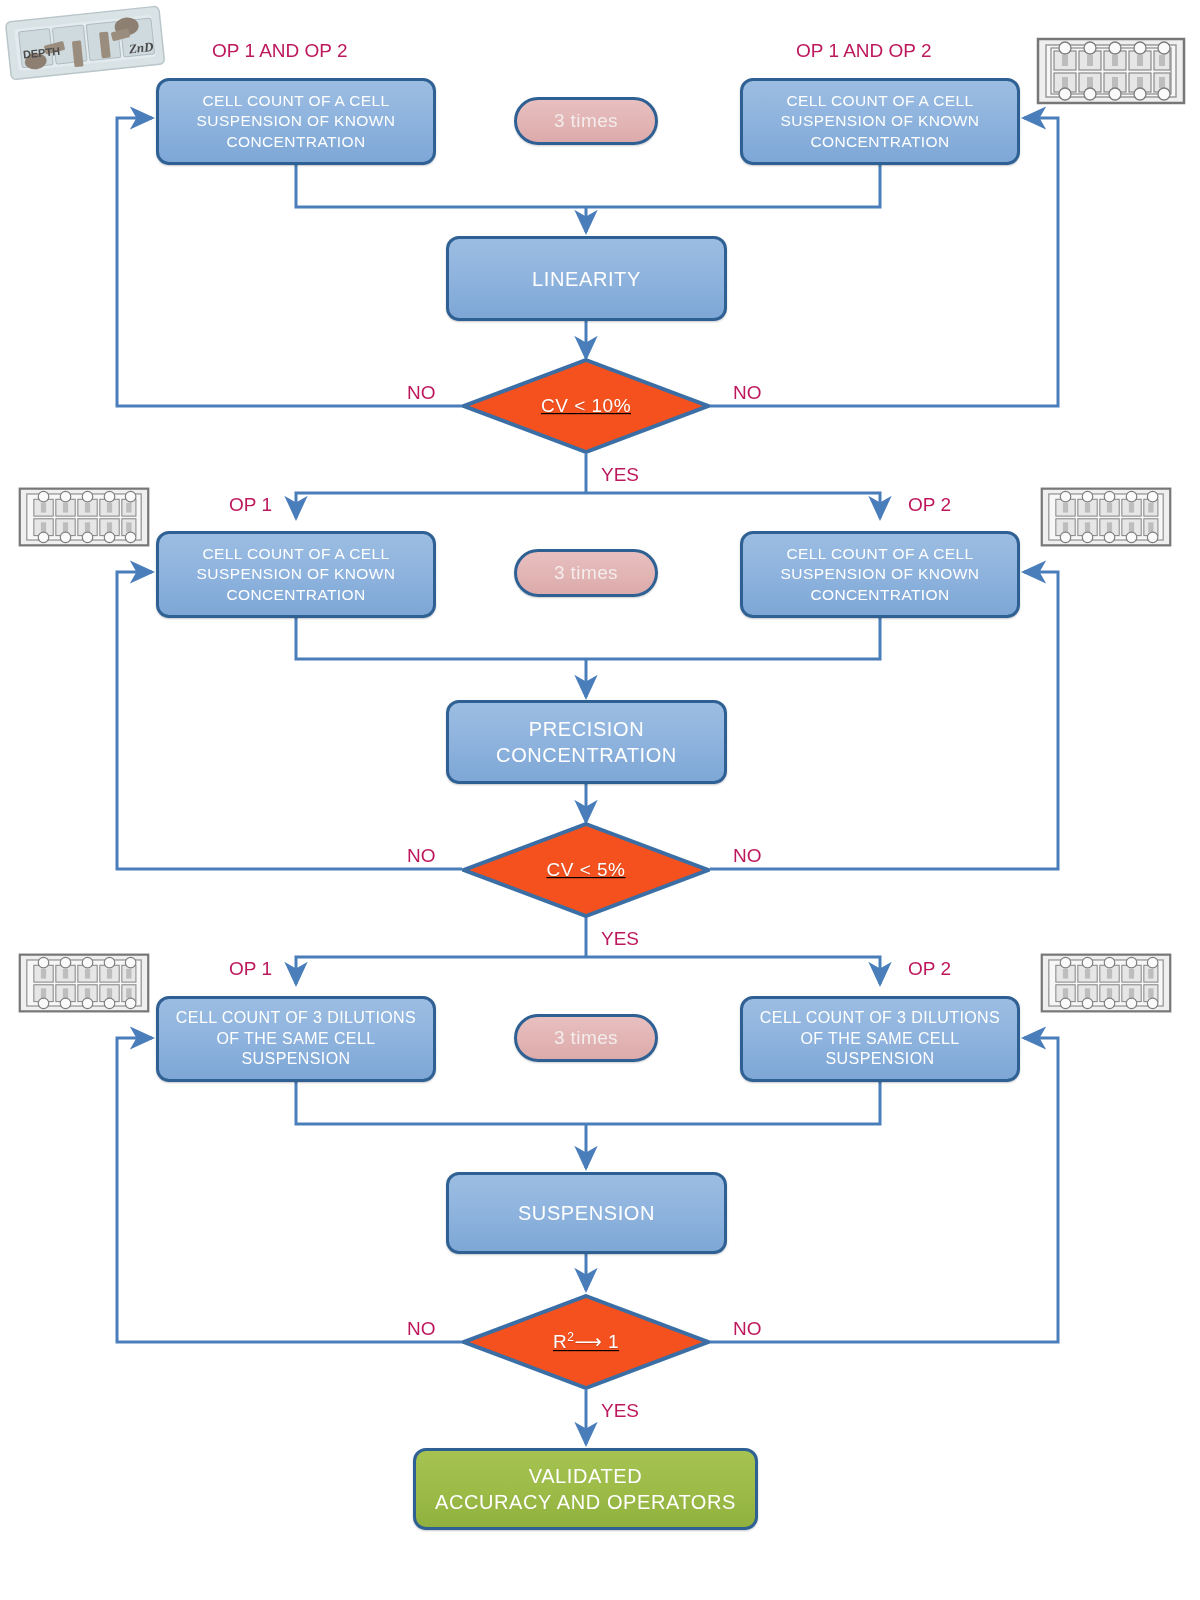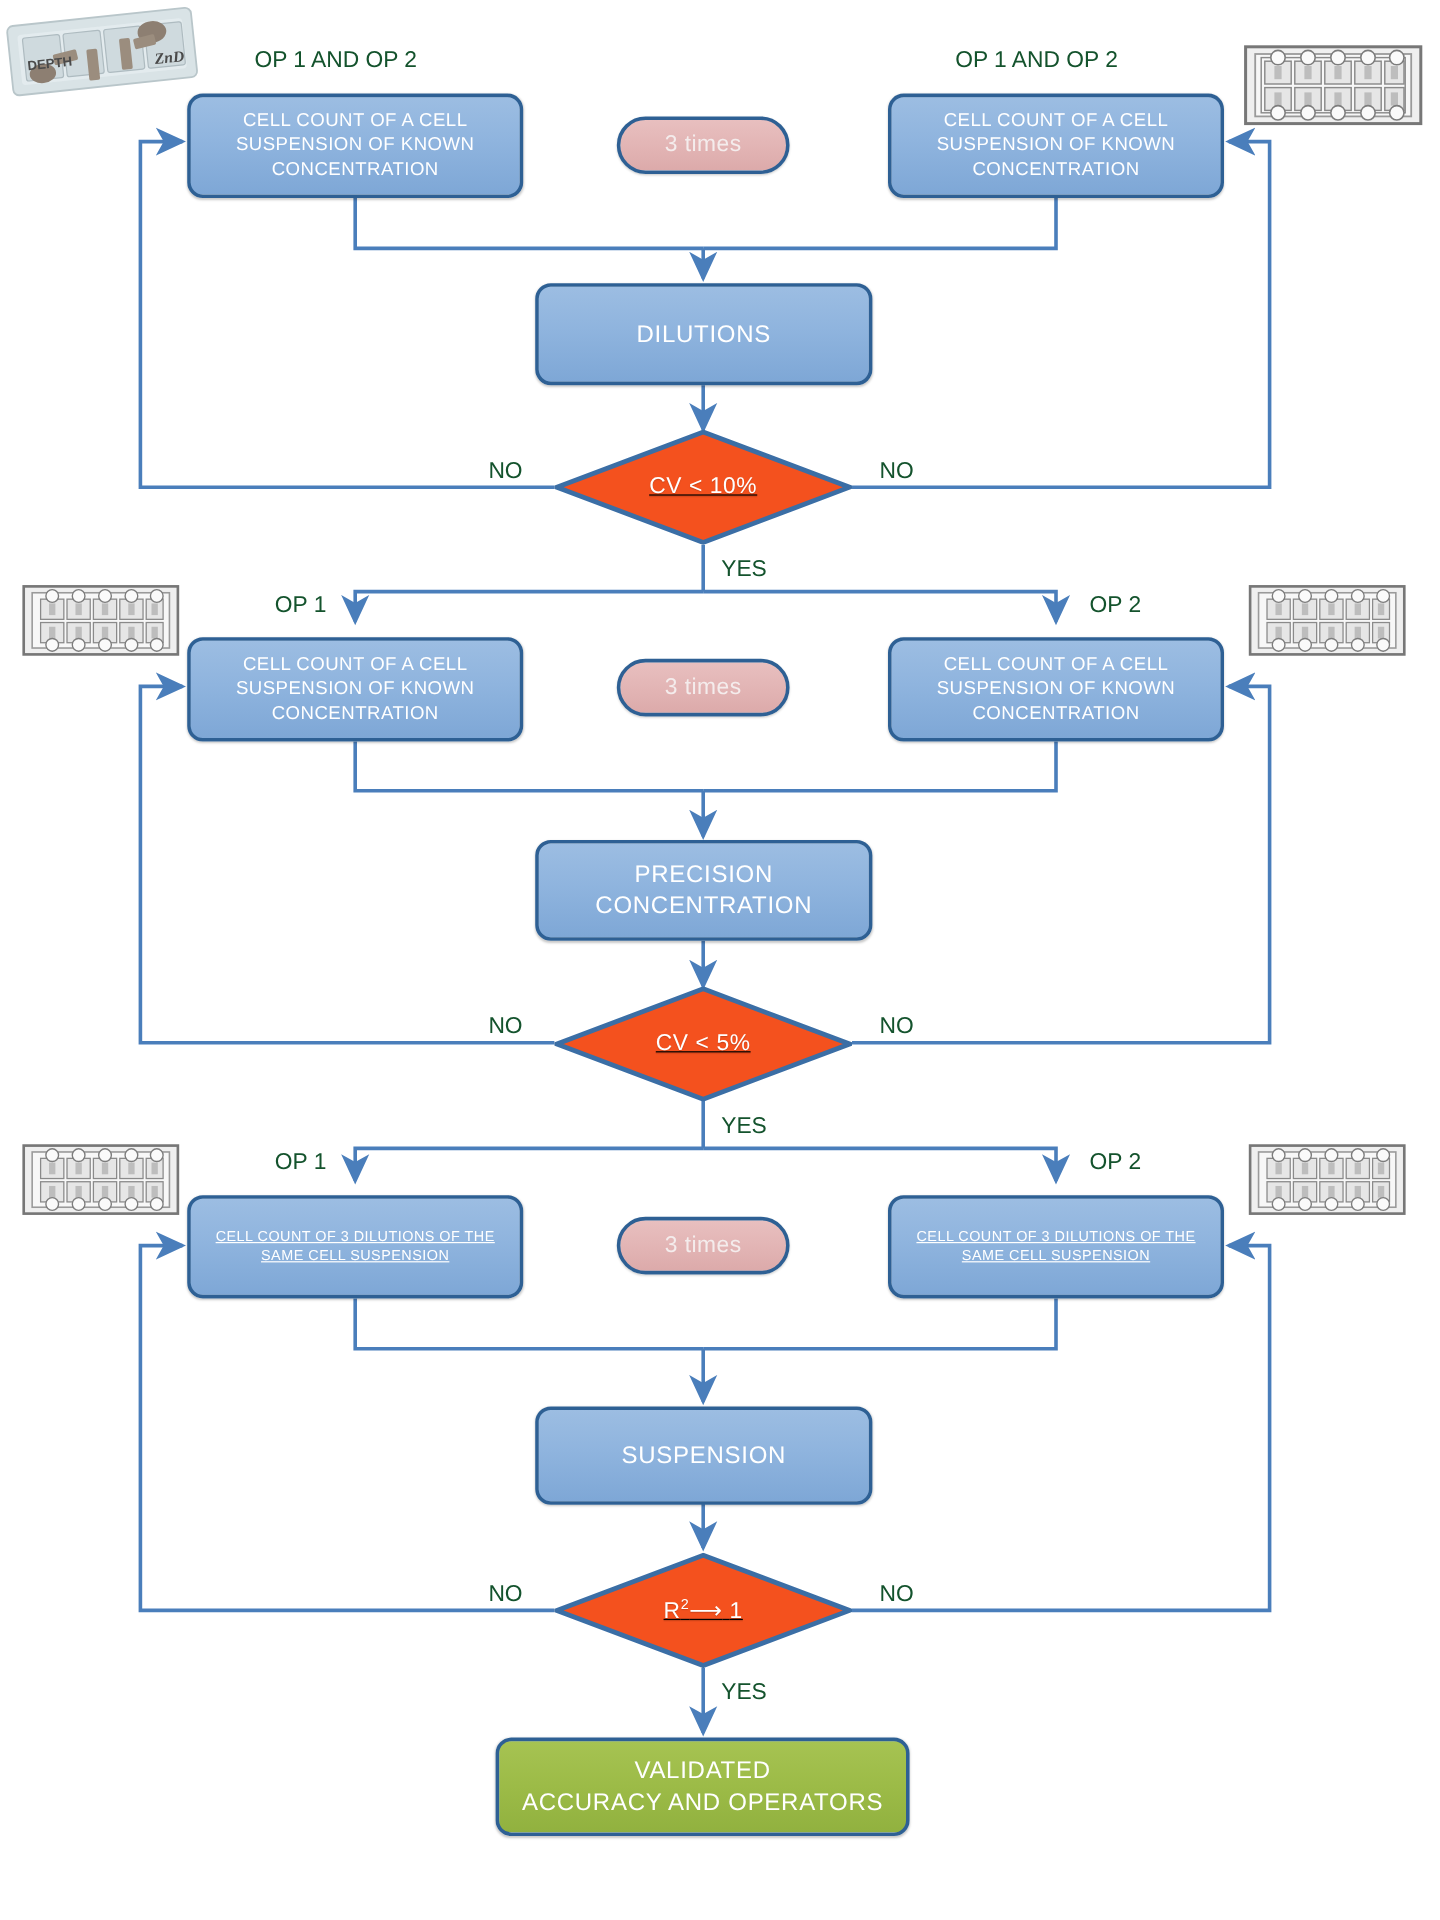--- a/index.html
+++ b/index.html
@@ -33,21 +33,21 @@
     line-height:1.30;
     letter-spacing:.4px;
   }
   .proc{
     border:3px solid #2e6094;
     border-radius:13px;
     background:linear-gradient(180deg,#9cbde2 0%,#8fb4de 45%,#7ea7d6 100%);
     box-shadow:0 1px 2px rgba(0,0,0,.22);
     font-size:15.5px;
   }
-  .proc.small{font-size:12px;text-decoration:underline;}
+  .proc.small{font-size:16px;}
   .proc.big{font-size:20px;letter-spacing:.6px;}
   .loopnode{
     border:3px solid #2e6094;
     border-radius:28px;
     background:linear-gradient(180deg,#e8bfbf 0%,#e2b4b4 55%,#dcaaaa 100%);
     box-shadow:0 1px 2px rgba(0,0,0,.20);
     font-size:19px;
     color:#f4ecec;
   }
   .endnode{
@@ -71,21 +71,21 @@
     color:#ffffff;
     font-size:19px;
     letter-spacing:.5px;
     z-index:2;
     text-shadow:0 1px 1px rgba(0,0,0,.18);
   }
   .dlabel sup{font-size:12px;vertical-align:super;}
   
   .tlabel{
     position:absolute;
-    color:#14532d;
+    color:#be185d;
     font-size:19px;
     white-space:nowrap;
   }
   
   .slide-icon{
     position:absolute;
     box-sizing:border-box;
   }
   .device-photo{
     position:absolute;
@@ -390,21 +390,21 @@
 
   <div class="tlabel" style="left:212px;top:40px;">OP 1 AND OP 2</div>
   <div class="tlabel" style="left:796px;top:40px;">OP 1 AND OP 2</div>
 
   <div class="node proc" style="left:156px;top:78px;width:280px;height:87px;padding:0 16px;">CELL COUNT OF A CELL SUSPENSION OF KNOWN CONCENTRATION</div>
 
   <div class="node loopnode" style="left:514px;top:97px;width:144px;height:48px;">3 times</div>
 
   <div class="node proc" style="left:740px;top:78px;width:280px;height:87px;padding:0 16px;">CELL COUNT OF A CELL SUSPENSION OF KNOWN CONCENTRATION</div>
 
-  <div class="node proc big" style="left:446px;top:236px;width:281px;height:85px;">DILUTIONS</div>
+  <div class="node proc big" style="left:446px;top:236px;width:281px;height:85px;">LINEARITY</div>
 
   <div class="diamond" style="left:462px;top:358px;width:248px;height:96px;">
     <svg width="248" height="96" viewBox="0 0 248 96">
       <polygon points="124,2 246,48 124,94 2,48" fill="#f4511e" stroke="#3b6ea5" stroke-width="4"></polygon>
     </svg>
     <span class="dlabel">CV &lt; 10%</span>
   </div>
 
   <div class="tlabel" style="left:407px;top:382px;">NO</div>
   <div class="tlabel" style="left:733px;top:382px;">NO</div>

